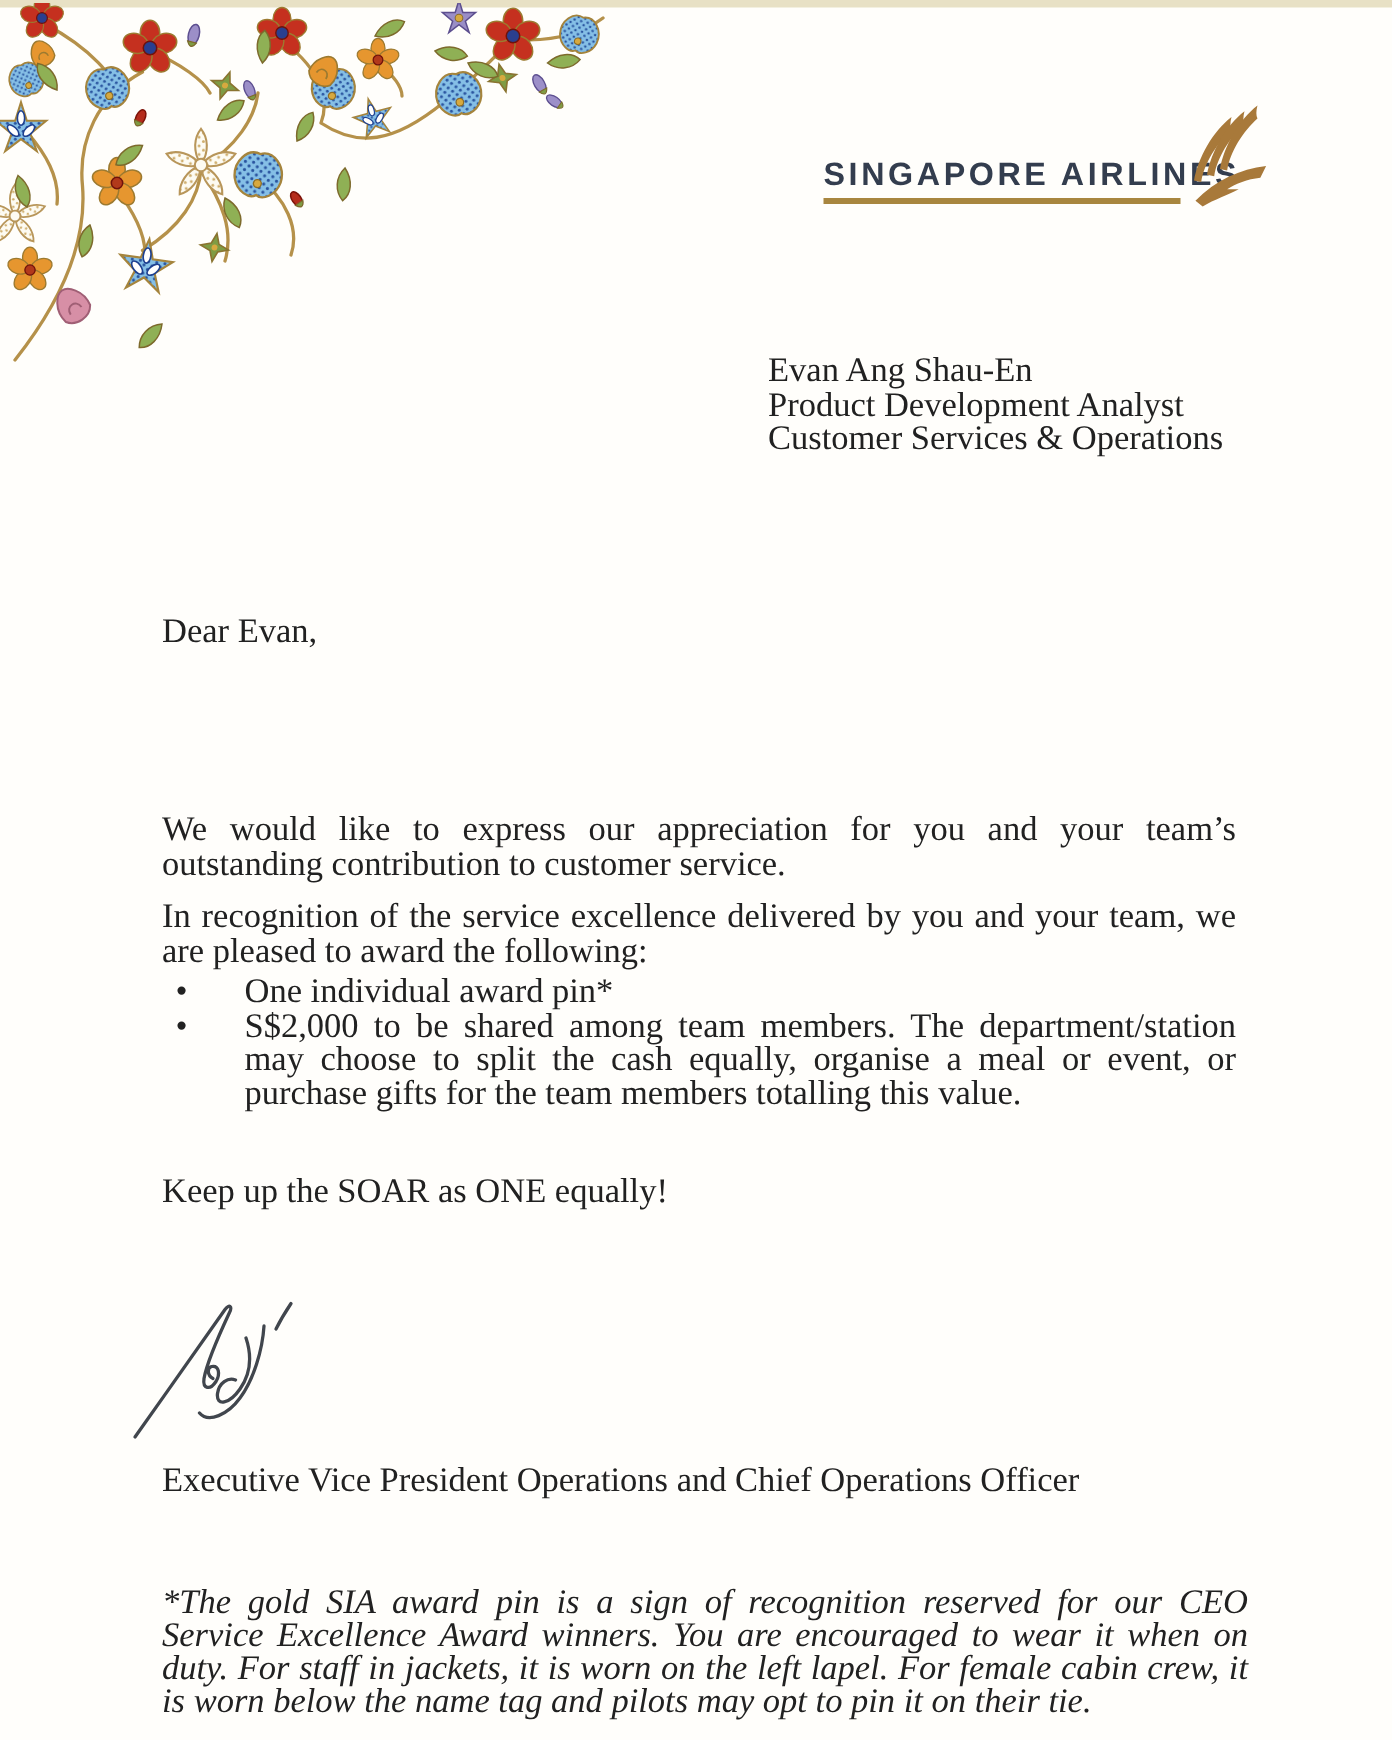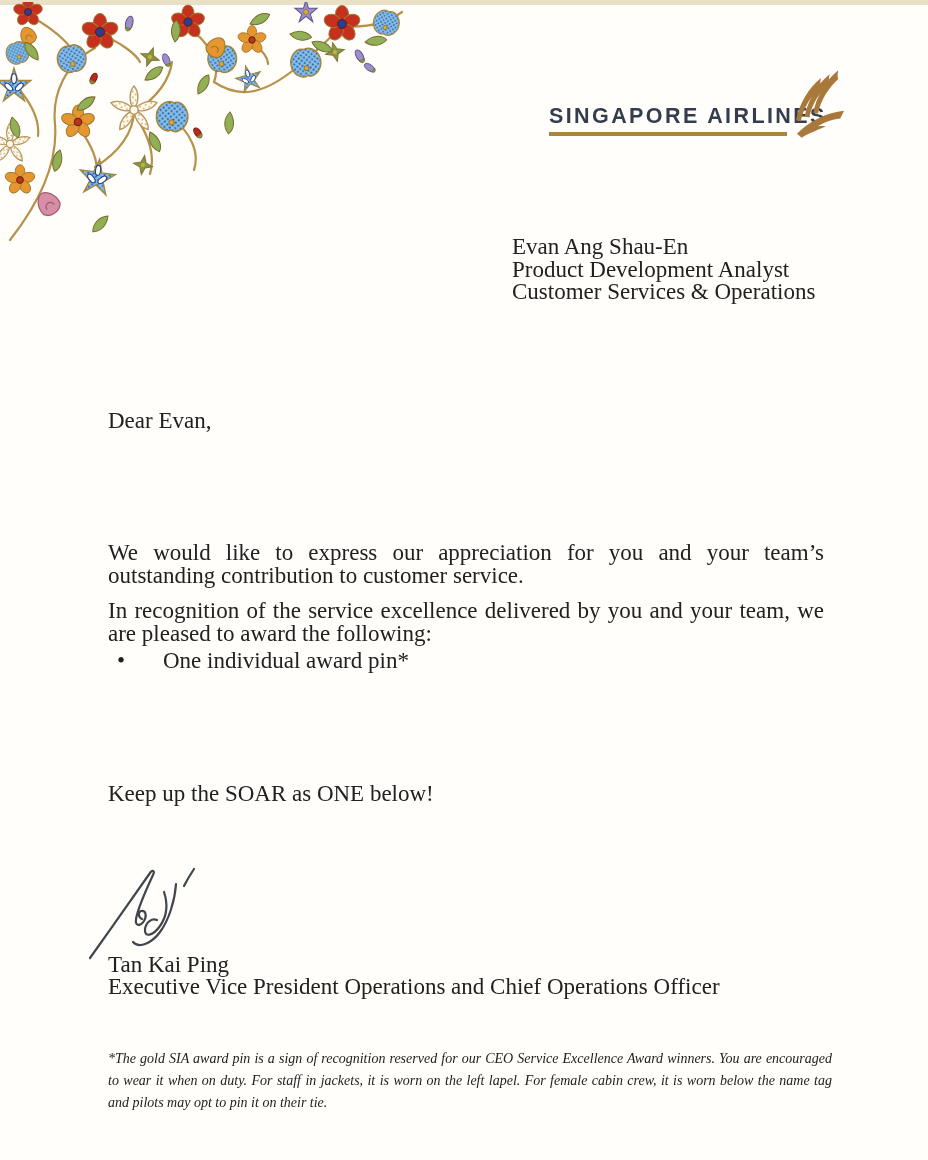--- a/index.html
+++ b/index.html
@@ -29,21 +29,21 @@
   .p2{top:519px;text-align:justify;}
   .p3{top:584px;text-align:justify;margin-top:16px;}
   .awards{top:650px;list-style:none;margin:0;padding:0;}
   .awards li{position:relative;padding-left:55px;text-align:justify;}
   .awards li::before{content:"\2022";position:absolute;left:9px;top:0;}
   .closing{top:783px;}
   .signoff{top:848px;}
   .signature{position:absolute;left:88px;top:864px;}
   .signer-name{top:954px;}
   .signer-title{top:976px;font-family:Liberation Serif, serif;}
-  .footnote{top:1034px;width:724px;font-style:italic;font-size:14px;line-height:22px;text-align:justify;}
+  .footnote{top:1034px;width:724px;font-style:italic;font-size:23px;line-height:22px;text-align:justify;}
   b{font-weight:700;}
 </style>
 </head>
 <body>
 
 <div class="page">
 
   <div class="scan-band"></div>
 
   <svg class="batik" width="430" height="260" viewBox="0 0 430 260" aria-hidden="true">
@@ -203,32 +203,32 @@
 
   <div class="abs salutation">Dear Evan,</div>
 
 
   <p class="abs p2">We would like to express our appreciation for you and your team’s outstanding contribution to customer service.</p>
 
   <p class="abs p3">In recognition of the service excellence delivered by you and your team, we are pleased to award the following:</p>
 
   <ul class="abs awards">
     <li>One individual award pin*</li>
+    <li>S$2,000 to be shared among team members. The department/station may choose to split the cash equally, organise a meal or event, or purchase gifts for the team members totalling this value.</li>
   </ul>
 
-  <div class="abs closing">Keep up the SOAR as ONE below!</div>
+  <div class="abs closing">Keep up the SOAR as ONE equally!</div>
 
 
   <svg class="signature" width="135" height="98" viewBox="0 0 135 98" aria-hidden="true">
     <g fill="none" stroke="#41464d" stroke-width="2.2" stroke-linecap="round">
       <path d="M2,94 C22,66 47,30 62,9 C65,5 67,7 65,11 C58,26 50,44 48,55 C47,62 52,63 56,57 C59,52 58,46 53,47 C50,48 50,53 54,55"></path>
       <path d="M76,28 C80,40 79,52 72,62 C65,72 56,74 57,65 C58,58 64,54 69,56"></path>
       <path d="M88,20 C87,36 81,56 72,68 C64,79 51,85 45,78"></path>
       <path d="M106,5 C102,11 99,16 96,22"></path>
     </g>
   </svg>
 
-  <div class="abs signer-name">Tan Kai Ping</div>
   <div class="abs signer-title">Executive Vice President Operations and Chief Operations Officer</div>
 
   <p class="abs footnote">*The gold SIA award pin is a sign of recognition reserved for our CEO Service Excellence Award winners. You are encouraged to wear it when on duty. For staff in jackets, it is worn on the left lapel. For female cabin crew, it is worn below the name tag and pilots may opt to pin it on their tie.</p>
 
 </div>
 
 </body></html>

